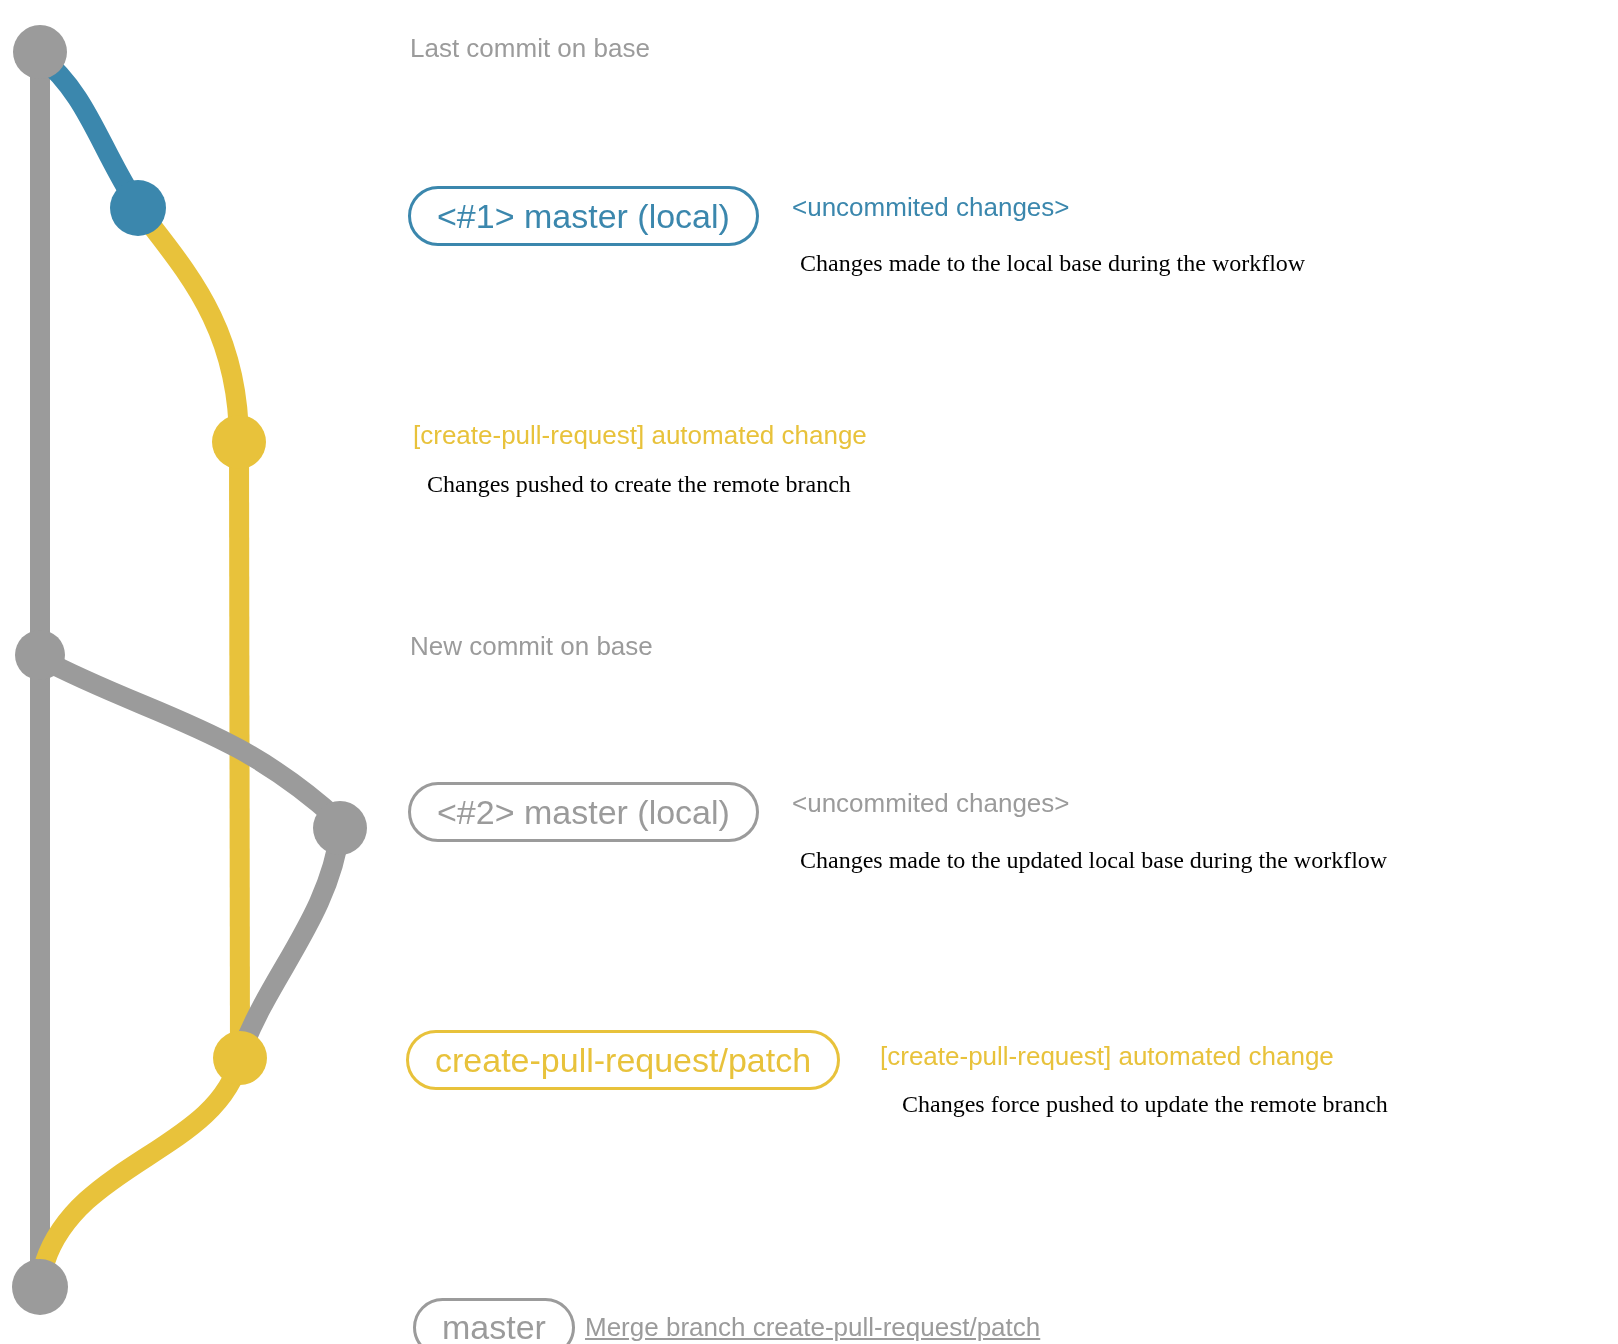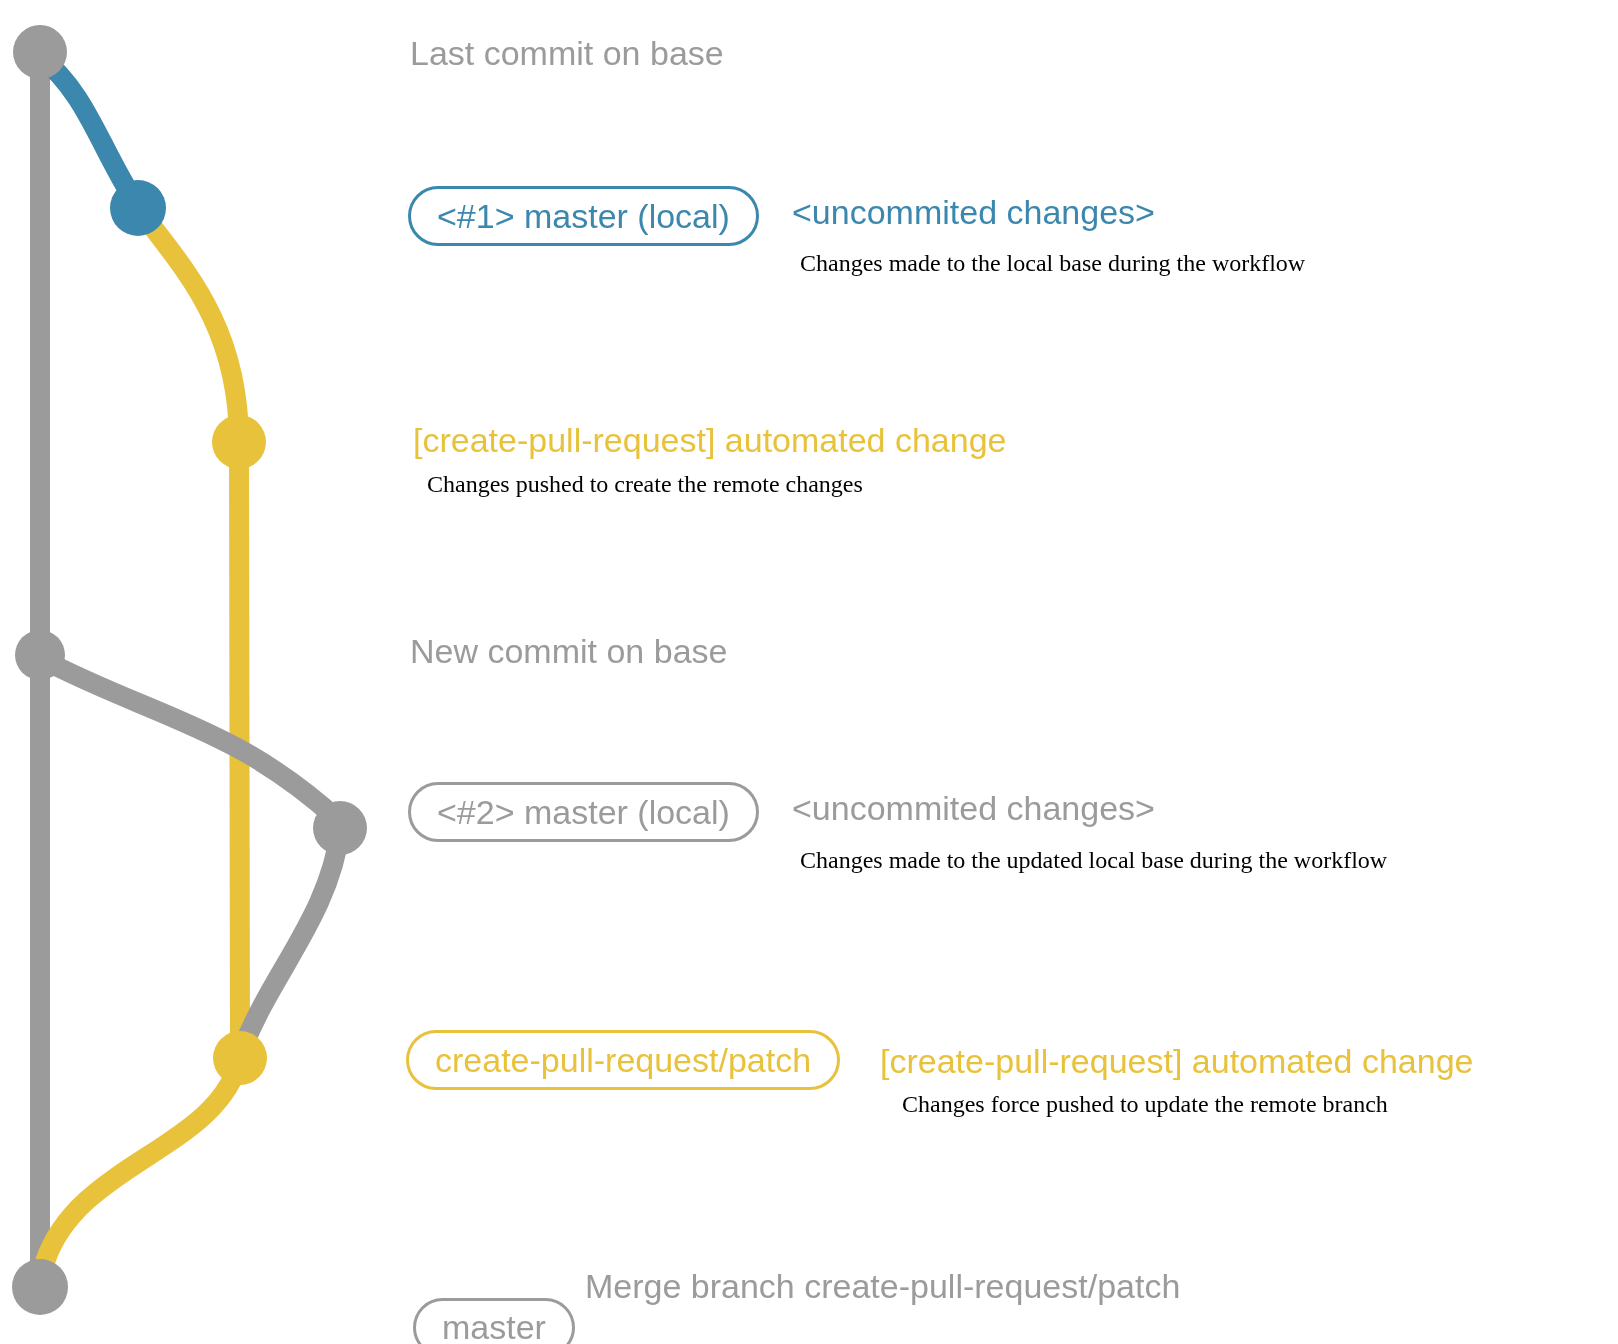--- a/index.html
+++ b/index.html
@@ -14,21 +14,21 @@
     background: #ffffff;
     overflow: hidden;
     font-family: "Liberation Sans", sans-serif;
   }
   .graph {
     position: absolute;
     left: 0;
     top: 0;
   }
   .abs { position: absolute; white-space: nowrap; }
-  .sans { font-family: "Liberation Sans", sans-serif; font-size: 34px; line-height: 1.2; }
+  .sans { font-family: "Liberation Sans", sans-serif; font-size: 26px; line-height: 1.2; }
   .serif {
     font-family: "Liberation Serif", "DejaVu Serif", serif;
     font-size: 24px;
     line-height: 1.2;
     color: var(--ink);
   }
   .gray   { color: var(--gray); }
   .blue   { color: var(--blue); }
   .yellow { color: var(--yellow); }
   .badge {
@@ -76,28 +76,28 @@
     <circle cx="40" cy="1287" r="28" fill="#9b9b9b"></circle>
   </svg>
 
   <div class="abs sans gray" style="left:410px; top:33px;">Last commit on base</div>
 
   <div class="abs badge blue" style="left:408px; top:186px;">&lt;#1&gt; master (local)</div>
   <div class="abs sans blue" style="left:792px; top:192px;">&lt;uncommited changes&gt;</div>
   <div class="abs serif" style="left:800px; top:249px;">Changes made to the local base during the workflow</div>
 
   <div class="abs sans yellow" style="left:413px; top:420px;">[create-pull-request] automated change</div>
-  <div class="abs serif" style="left:427px; top:470px;">Changes pushed to create the remote changes</div>
+  <div class="abs serif" style="left:427px; top:470px;">Changes pushed to create the remote branch</div>
 
   <div class="abs sans gray" style="left:410px; top:631px;">New commit on base</div>
 
   <div class="abs badge gray" style="left:408px; top:782px; color:var(--gray);">&lt;#2&gt; master (local)</div>
   <div class="abs sans gray" style="left:792px; top:788px;">&lt;uncommited changes&gt;</div>
   <div class="abs serif" style="left:800px; top:846px;">Changes made to the updated local base during the workflow</div>
 
   <div class="abs badge yellow" style="left:406px; top:1030px; color:var(--yellow);">create-pull-request/patch</div>
   <div class="abs sans yellow" style="left:880px; top:1041px;">[create-pull-request] automated change</div>
   <div class="abs serif" style="left:902px; top:1090px;">Changes force pushed to update the remote branch</div>
 
   <div class="abs badge gray" style="left:413px; top:1258px; height:59px; color:var(--gray);margin-top:40px;">master</div>
-  <div class="abs sans gray" style="left:585px; top:1266px;">Merge branch create-pull-request/patch</div>
+  <div class="abs sans gray" style="left:585px; top:1312px;text-decoration:underline;">Merge branch create-pull-request/patch</div>
 
 </div>
 
 </body></html>

